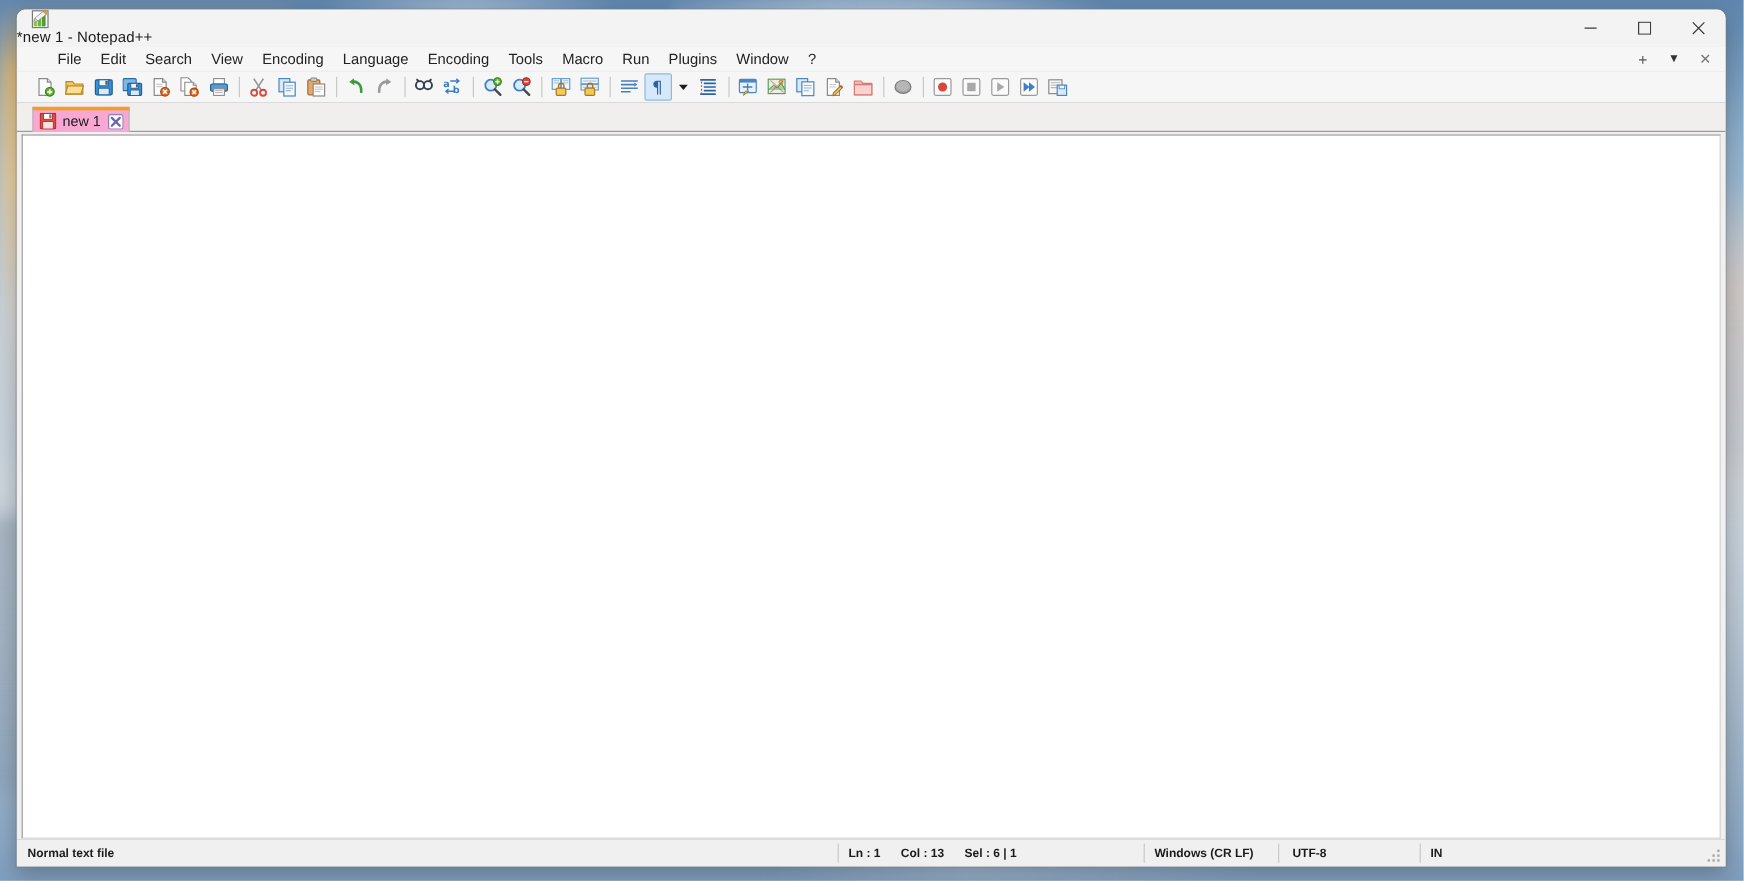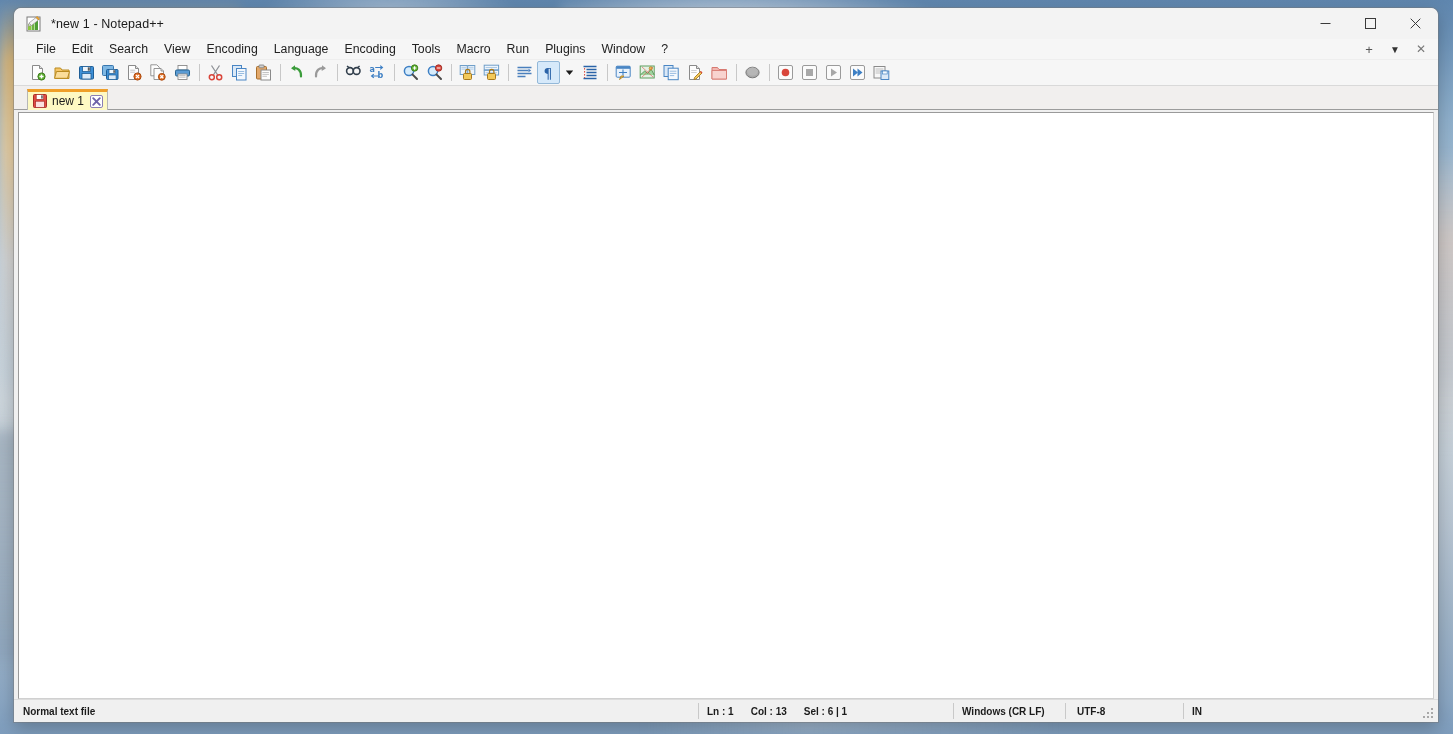--- a/index.html
+++ b/index.html
@@ -64,23 +64,24 @@
     border-radius: 7px 7px 0 0;
     box-shadow: 0 0 0 1px rgba(120,120,120,0.45), 0 6px 18px rgba(0,0,0,0.25);
     display: flex; flex-direction: column;
     overflow: hidden;
   }
 
   
   #titlebar {
     height: 31px; min-height: 31px;
     background: #f3f3f3;
-    display: flex; align-items: center;
+    display: flex; align-items: flex-start;
     position: relative;
     border-radius: 7px 7px 0 0;
+    flex-direction: column;
   }
   #app-icon {
     width: 16px; height: 16px; margin-left: 12px; margin-right: 9px;
     position: relative; flex: 0 0 auto;
   }
   #title-text {
     font-size: 12.5px; color: #1b1b1b; letter-spacing: 0.1px;
     white-space: nowrap;
   }
   #win-controls { position: absolute; right: 0; top: 0; height: 31px; display: flex; }
@@ -89,21 +90,21 @@
     display: flex; align-items: center; justify-content: center;
     color: #3a3a3a;
   }
 
   
   #menubar {
     height: 20px; min-height: 20px;
     background: #f6f6f6;
     display: flex; align-items: center;
     position: relative;
-    padding-left: 14px;
+    padding-left: 26px;
     border-bottom: 1px solid #eeeeee;
   }
   .menu-item {
     font-size: 12.3px; color: #222;
     padding: 2px 8px 3px 8px;
     white-space: nowrap; line-height: 14px;
   }
   #mdi-controls {
     position: absolute; right: 4px; top: 0; height: 20px;
     display: flex; align-items: center; gap: 0px;
@@ -134,21 +135,21 @@
   
   #tabbar {
     height: 23px; min-height: 23px;
     background: #f1efee;
     display: flex; align-items: flex-end;
     padding-left: 13px;
     border-bottom: 1px solid #9c9c9c;
   }
   #doc-tab {
     height: 21px;
-    background: #fef9c3;
+    background: #f9a8d4;
     border: 1px solid #b6b6b6;
     border-bottom: none;
     border-top: 3px solid #ef9f29;
     display: flex; align-items: center;
     padding: 0 4px 0 5px;
     position: relative; top: 1px;
     box-sizing: border-box;
   }
   #tab-label { font-size: 12px; color: #1a1a1a; margin: 0 6px 0 5px; white-space: nowrap; }
 

